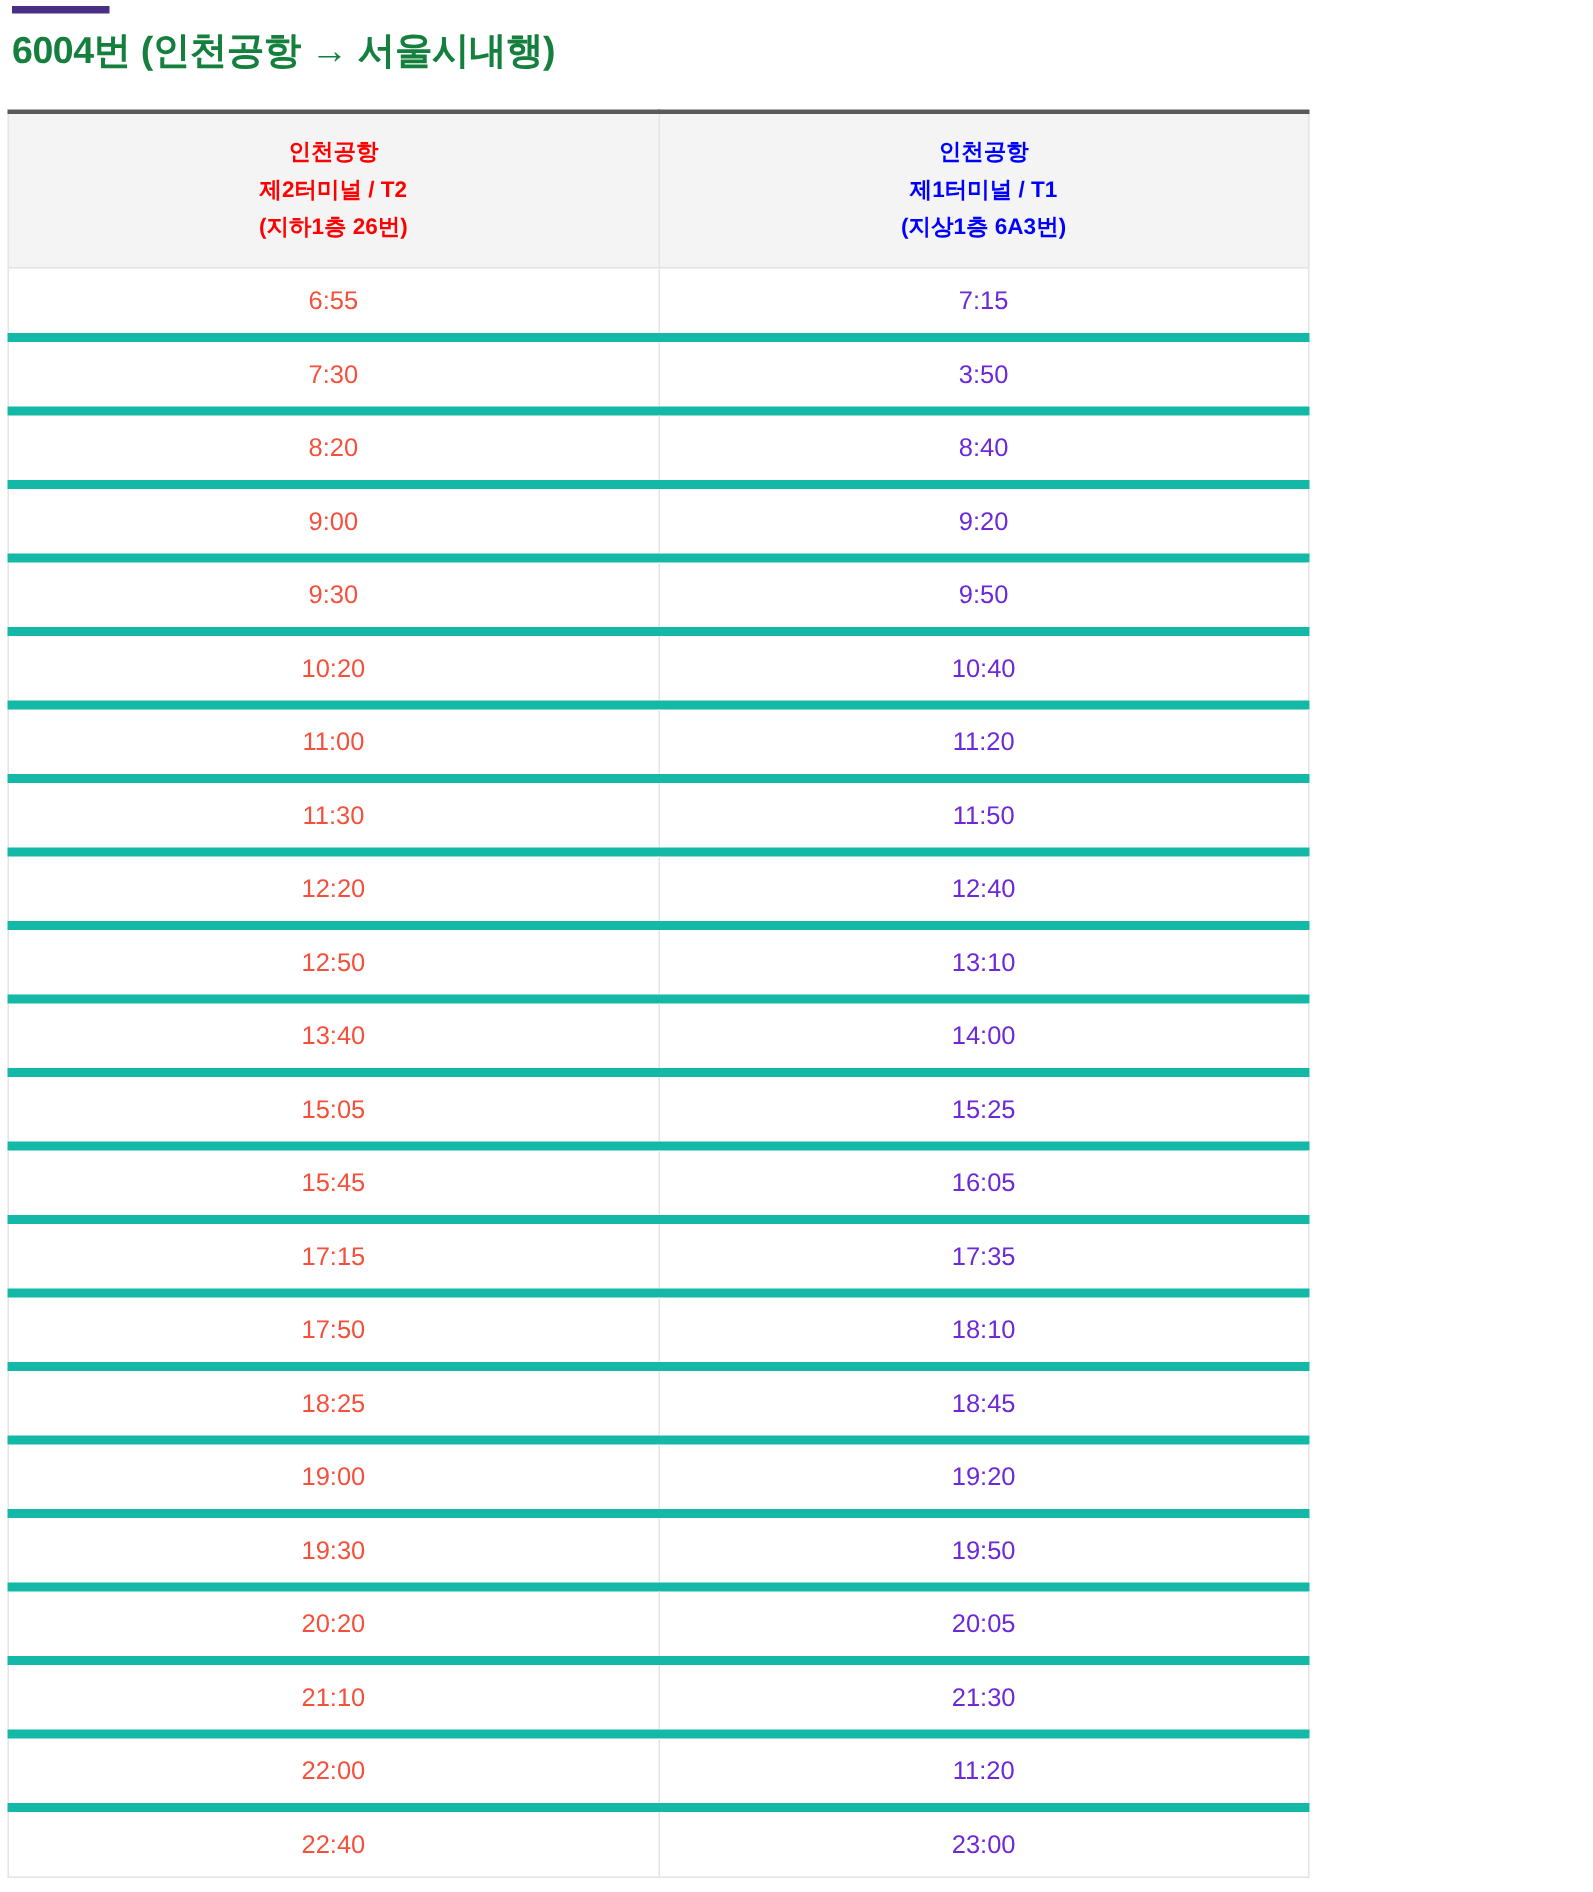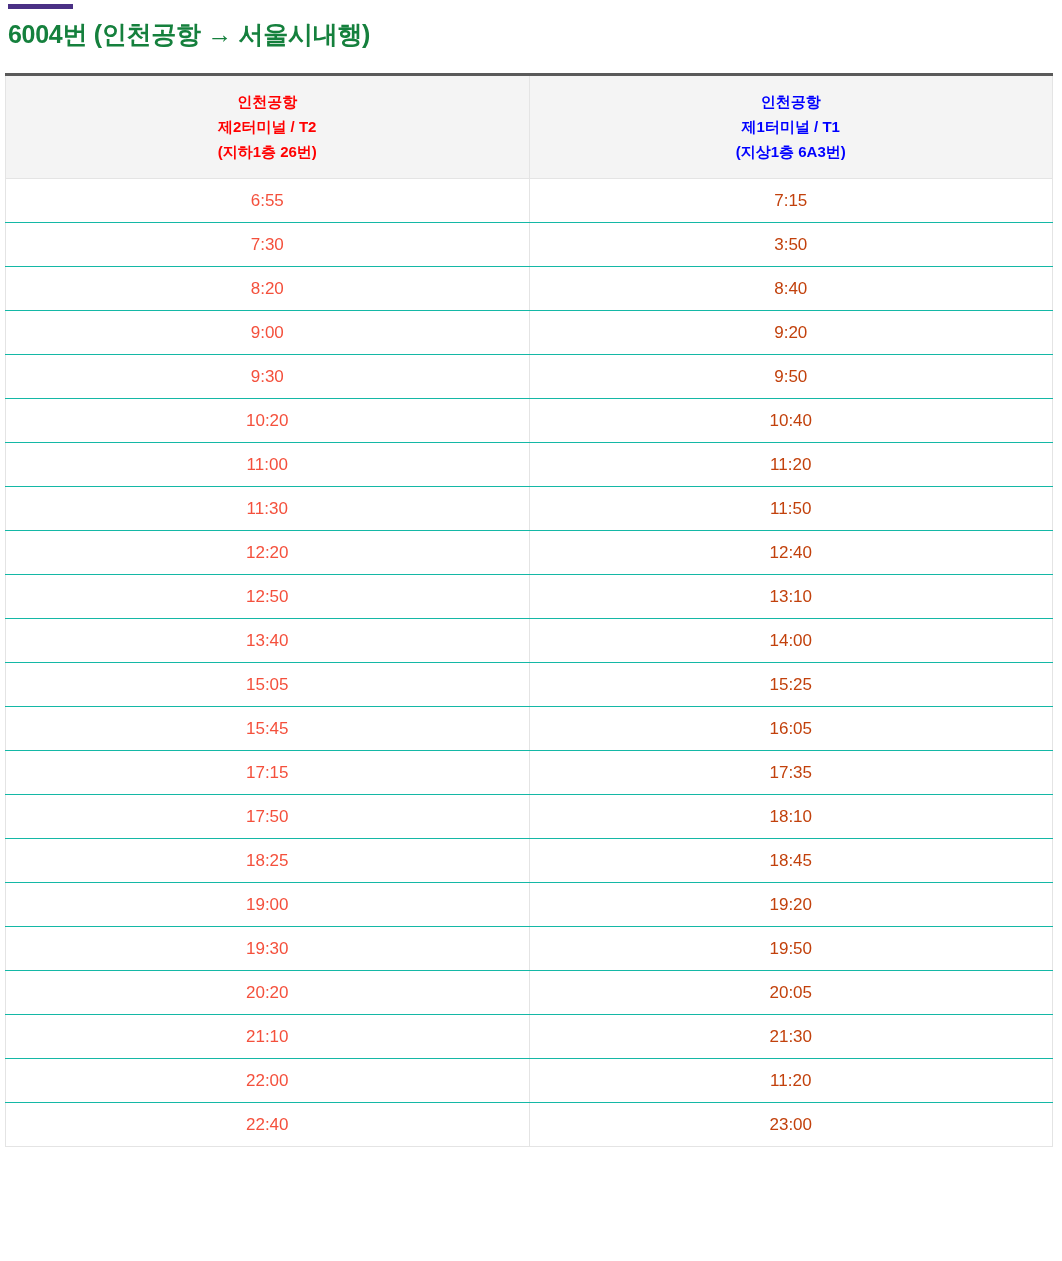--- a/index.html
+++ b/index.html
@@ -38,36 +38,36 @@
     white-space: nowrap;
   }
 
   .table-wrap {
     margin-top: 22px;
     padding: 0 5px 0 5px;
     box-sizing: border-box;
   }
 
   table.schedule {
-    width: 1048px;
+    width: 868px;
     border-collapse: collapse;
     table-layout: fixed;
     border-top: 3px solid #5a5a5a;
     border-left: 1px solid #e4e4e4;
     border-right: 1px solid #e4e4e4;
     border-bottom: 1px solid #e4e4e4;
   }
 
   table.schedule th,
   table.schedule td {
     width: 50%;
     text-align: center;
     vertical-align: middle;
     border-right: 1px solid #e4e4e4;
-    border-bottom: 1px solid #14b8a6;
+    border-bottom: 6px solid #14b8a6;
   }
   table.schedule th:last-child,
   table.schedule td:last-child {
     border-right: none;
   }
 
   table.schedule thead th {
     background: #f4f4f4;
     padding: 13px 6px 14px 6px;
     font-size: 15px;
@@ -81,21 +81,21 @@
   .hdr-line { display: block; }
 
   table.schedule tbody td {
     height: 43px;
     padding: 0;
     font-size: 17px;
     font-weight: 400;
     line-height: 43px;
   }
   td.time-t2 { color: #f4503c; }
-  td.time-t1 { color: #c2410c; }
+  td.time-t1 { color: #6d28d9; }
 
   table.schedule tbody tr:last-child td {
     border-bottom: none;
   }
 </style>
 </head>
 <body>
 
 <div class="page">
 

